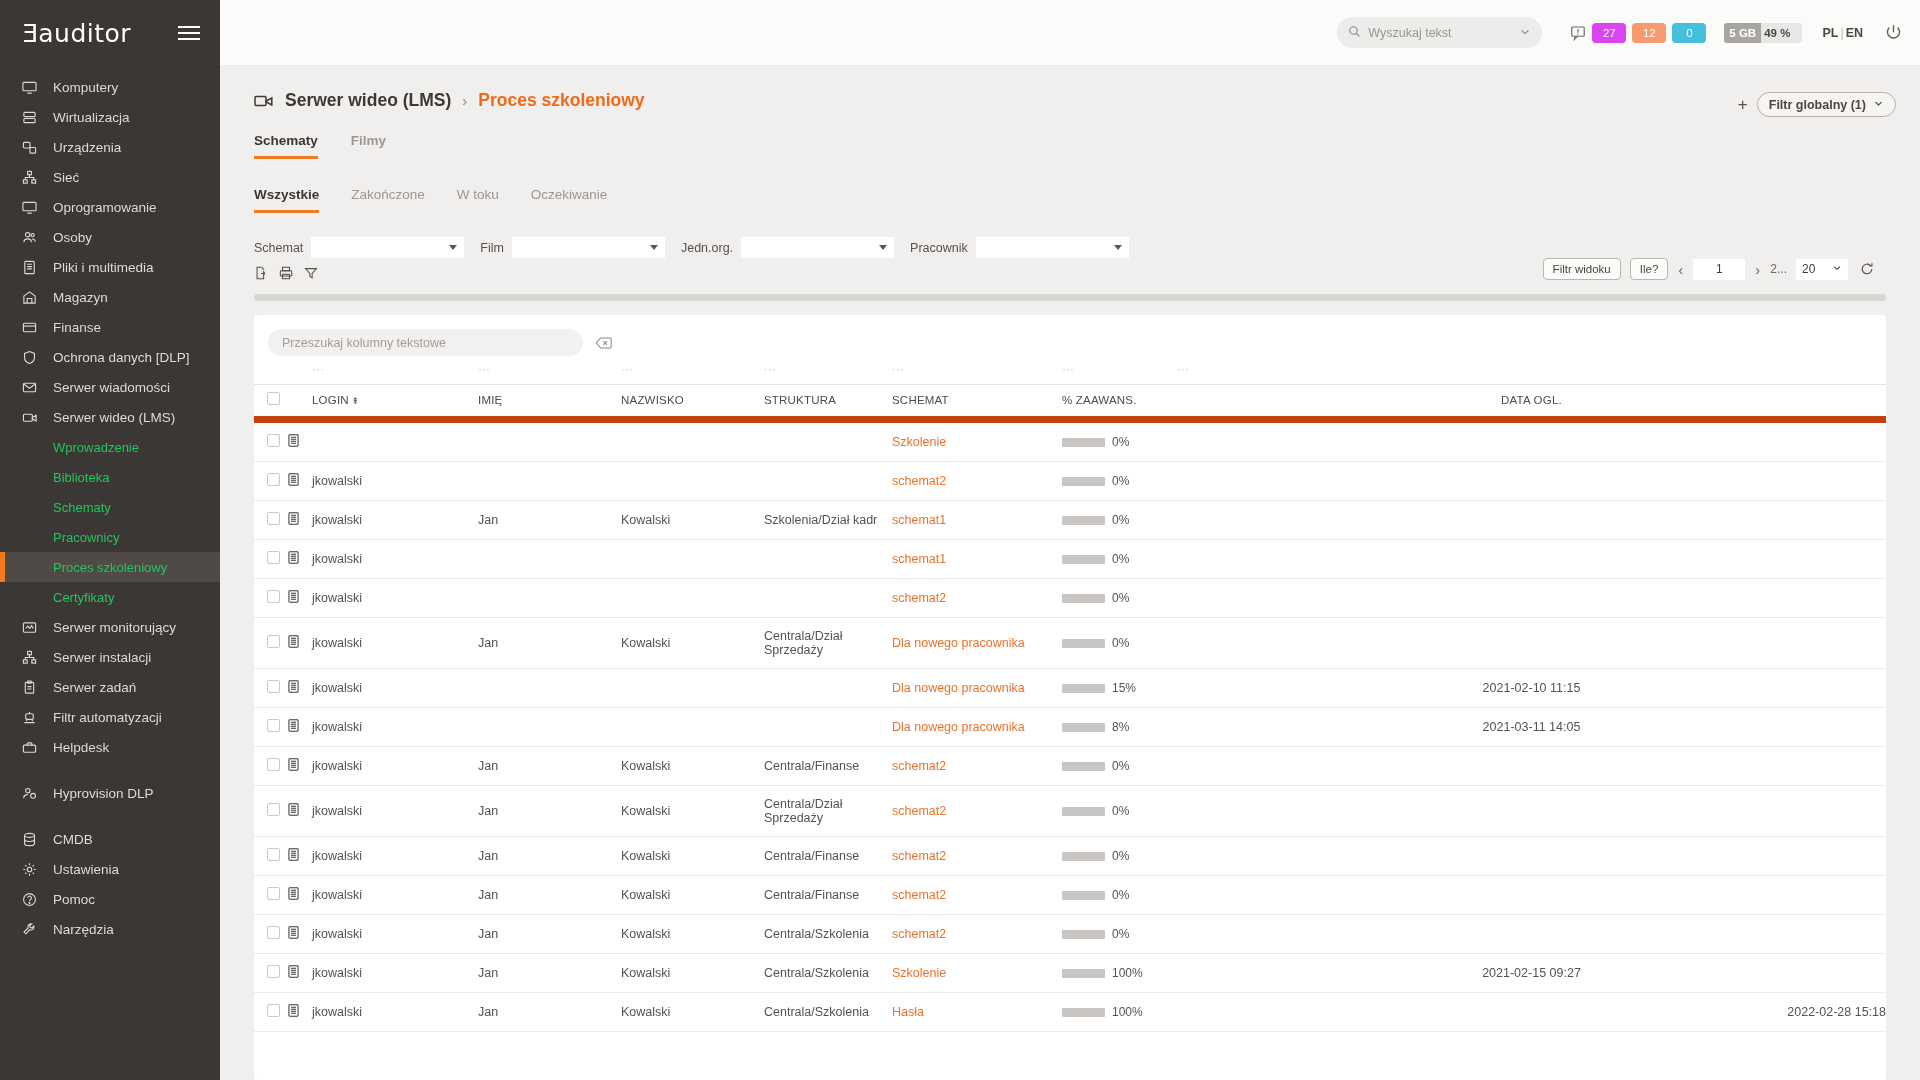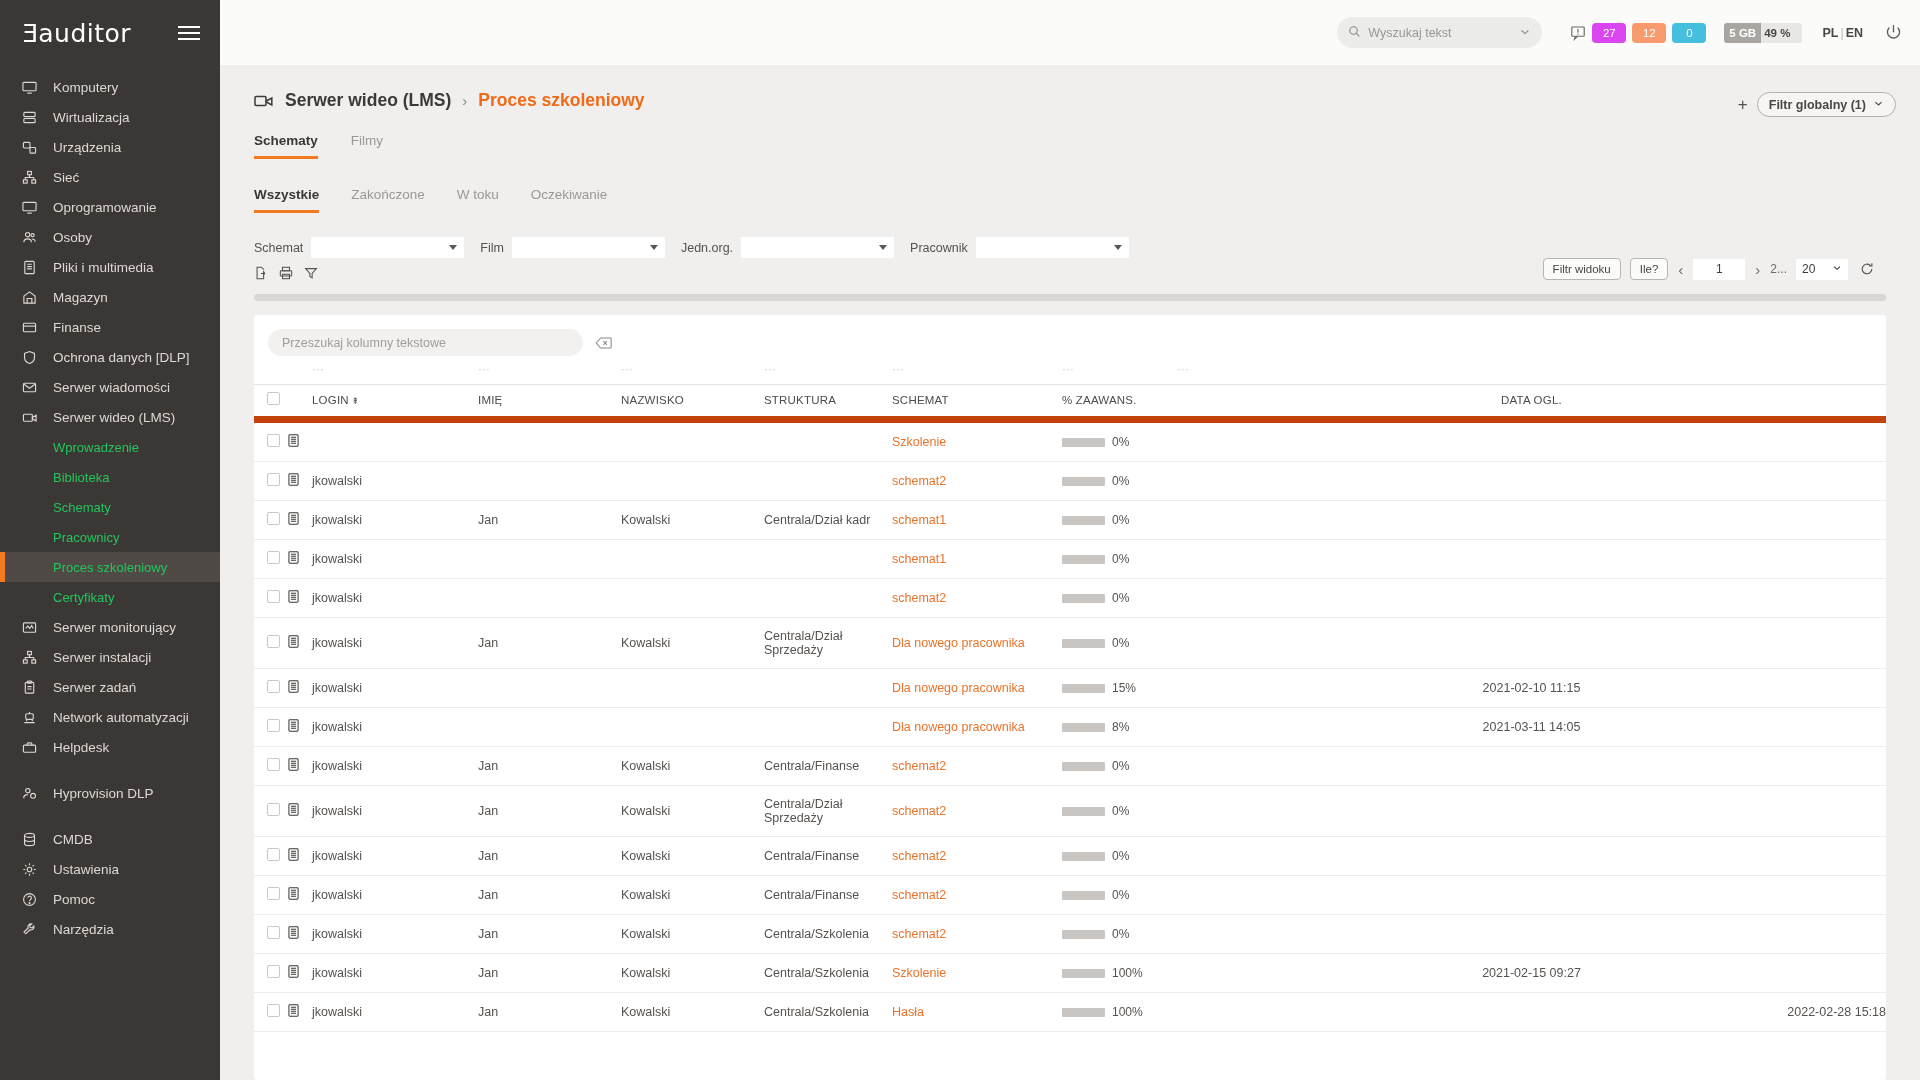--- a/index.html
+++ b/index.html
@@ -115,21 +115,21 @@
     border: 1px solid #b4b0ac; border-radius: 14px; height: 25px;
     display: flex; align-items: center; gap: 7px; padding: 0 11px;
     font-size: 12.5px; font-weight: bold; color: #4a4642; cursor: pointer;
     background: #f6f5f4;
   }
 
   
   .tabs-l1 { display: flex; padding: 16px 0 0 34px; gap: 0; }
   .tabs-l1 .t {
     font-size: 13.5px; color: #9b9794; padding: 0 0 8px 0; margin-right: 33px;
-    cursor: pointer; border-bottom: 3px solid transparent;
+    cursor: pointer; border-bottom: 3px solid transparent; font-weight: bold;
   }
   .tabs-l1 .t.active { color: #3a3734; font-weight: bold; border-bottom-color: #f47a20; }
 
   .tabs-l2 { display: flex; padding: 28px 0 0 34px; }
   .tabs-l2 .t {
     font-size: 13.5px; color: #9b9794; padding: 0 0 8px 0; margin-right: 32px;
     cursor: pointer; border-bottom: 3px solid transparent;
   }
   .tabs-l2 .t.active { color: #3a3734; font-weight: bold; border-bottom-color: #f47a20; }
 
@@ -402,21 +402,21 @@
           </span>
         <span>Serwer zadań</span>
       </div>
       <div class="nav-item">
         <span class="nav-ico">
             <svg width="15" height="15" viewBox="0 0 16 16" fill="none" stroke="#ddd9d6" stroke-width="1.2">
               <rect x="4" y="4" width="8" height="6" rx="1.2"></rect>
               <path d="M8 2v2M2.5 13.5h11M5 10v2M11 10v2"></path>
             </svg>
           </span>
-        <span>Network automatyzacji</span>
+        <span>Filtr automatyzacji</span>
       </div>
       <div class="nav-item">
         <span class="nav-ico">
             <svg width="15" height="15" viewBox="0 0 16 16" fill="none" stroke="#ddd9d6" stroke-width="1.2">
               <rect x="1.5" y="5.5" width="13" height="7.5" rx="1"></rect>
               <path d="M5.5 5.5V4a1 1 0 011-1h3a1 1 0 011 1v1.5"></path>
             </svg>
           </span>
         <span>Helpdesk</span>
       </div>
@@ -727,21 +727,21 @@
               <td style="padding-left: 13px;"><span class="chk"></span></td>
               <td><span class="rowico">
                   <svg width="11" height="13" viewBox="0 0 12 14" fill="none" stroke="#3b3734" stroke-width="1.1">
                     <rect x="1" y="0.8" width="10" height="12.4" rx="1"></rect>
                     <path d="M3.2 3.4h5.6M3.2 5.6h5.6M3.2 7.8h5.6M3.2 10h5.6"></path>
                   </svg>
                 </span></td>
               <td>jkowalski</td>
               <td>Jan</td>
               <td>Kowalski</td>
-              <td>Centrala/Dział kadr</td>
+              <td>Szkolenia/Dział kadr</td>
               <td><span class="sch-link">schemat1</span></td>
               <td>
                 <span class="progwrap">
                   <span class="bar"><span class="f" style="width:0%"></span></span>
                   <span class="pct">0%</span>
                 </span>
               </td>
               <td style="text-align: center;"><span class="cdate"></span></td>
             </tr>
             <tr>

